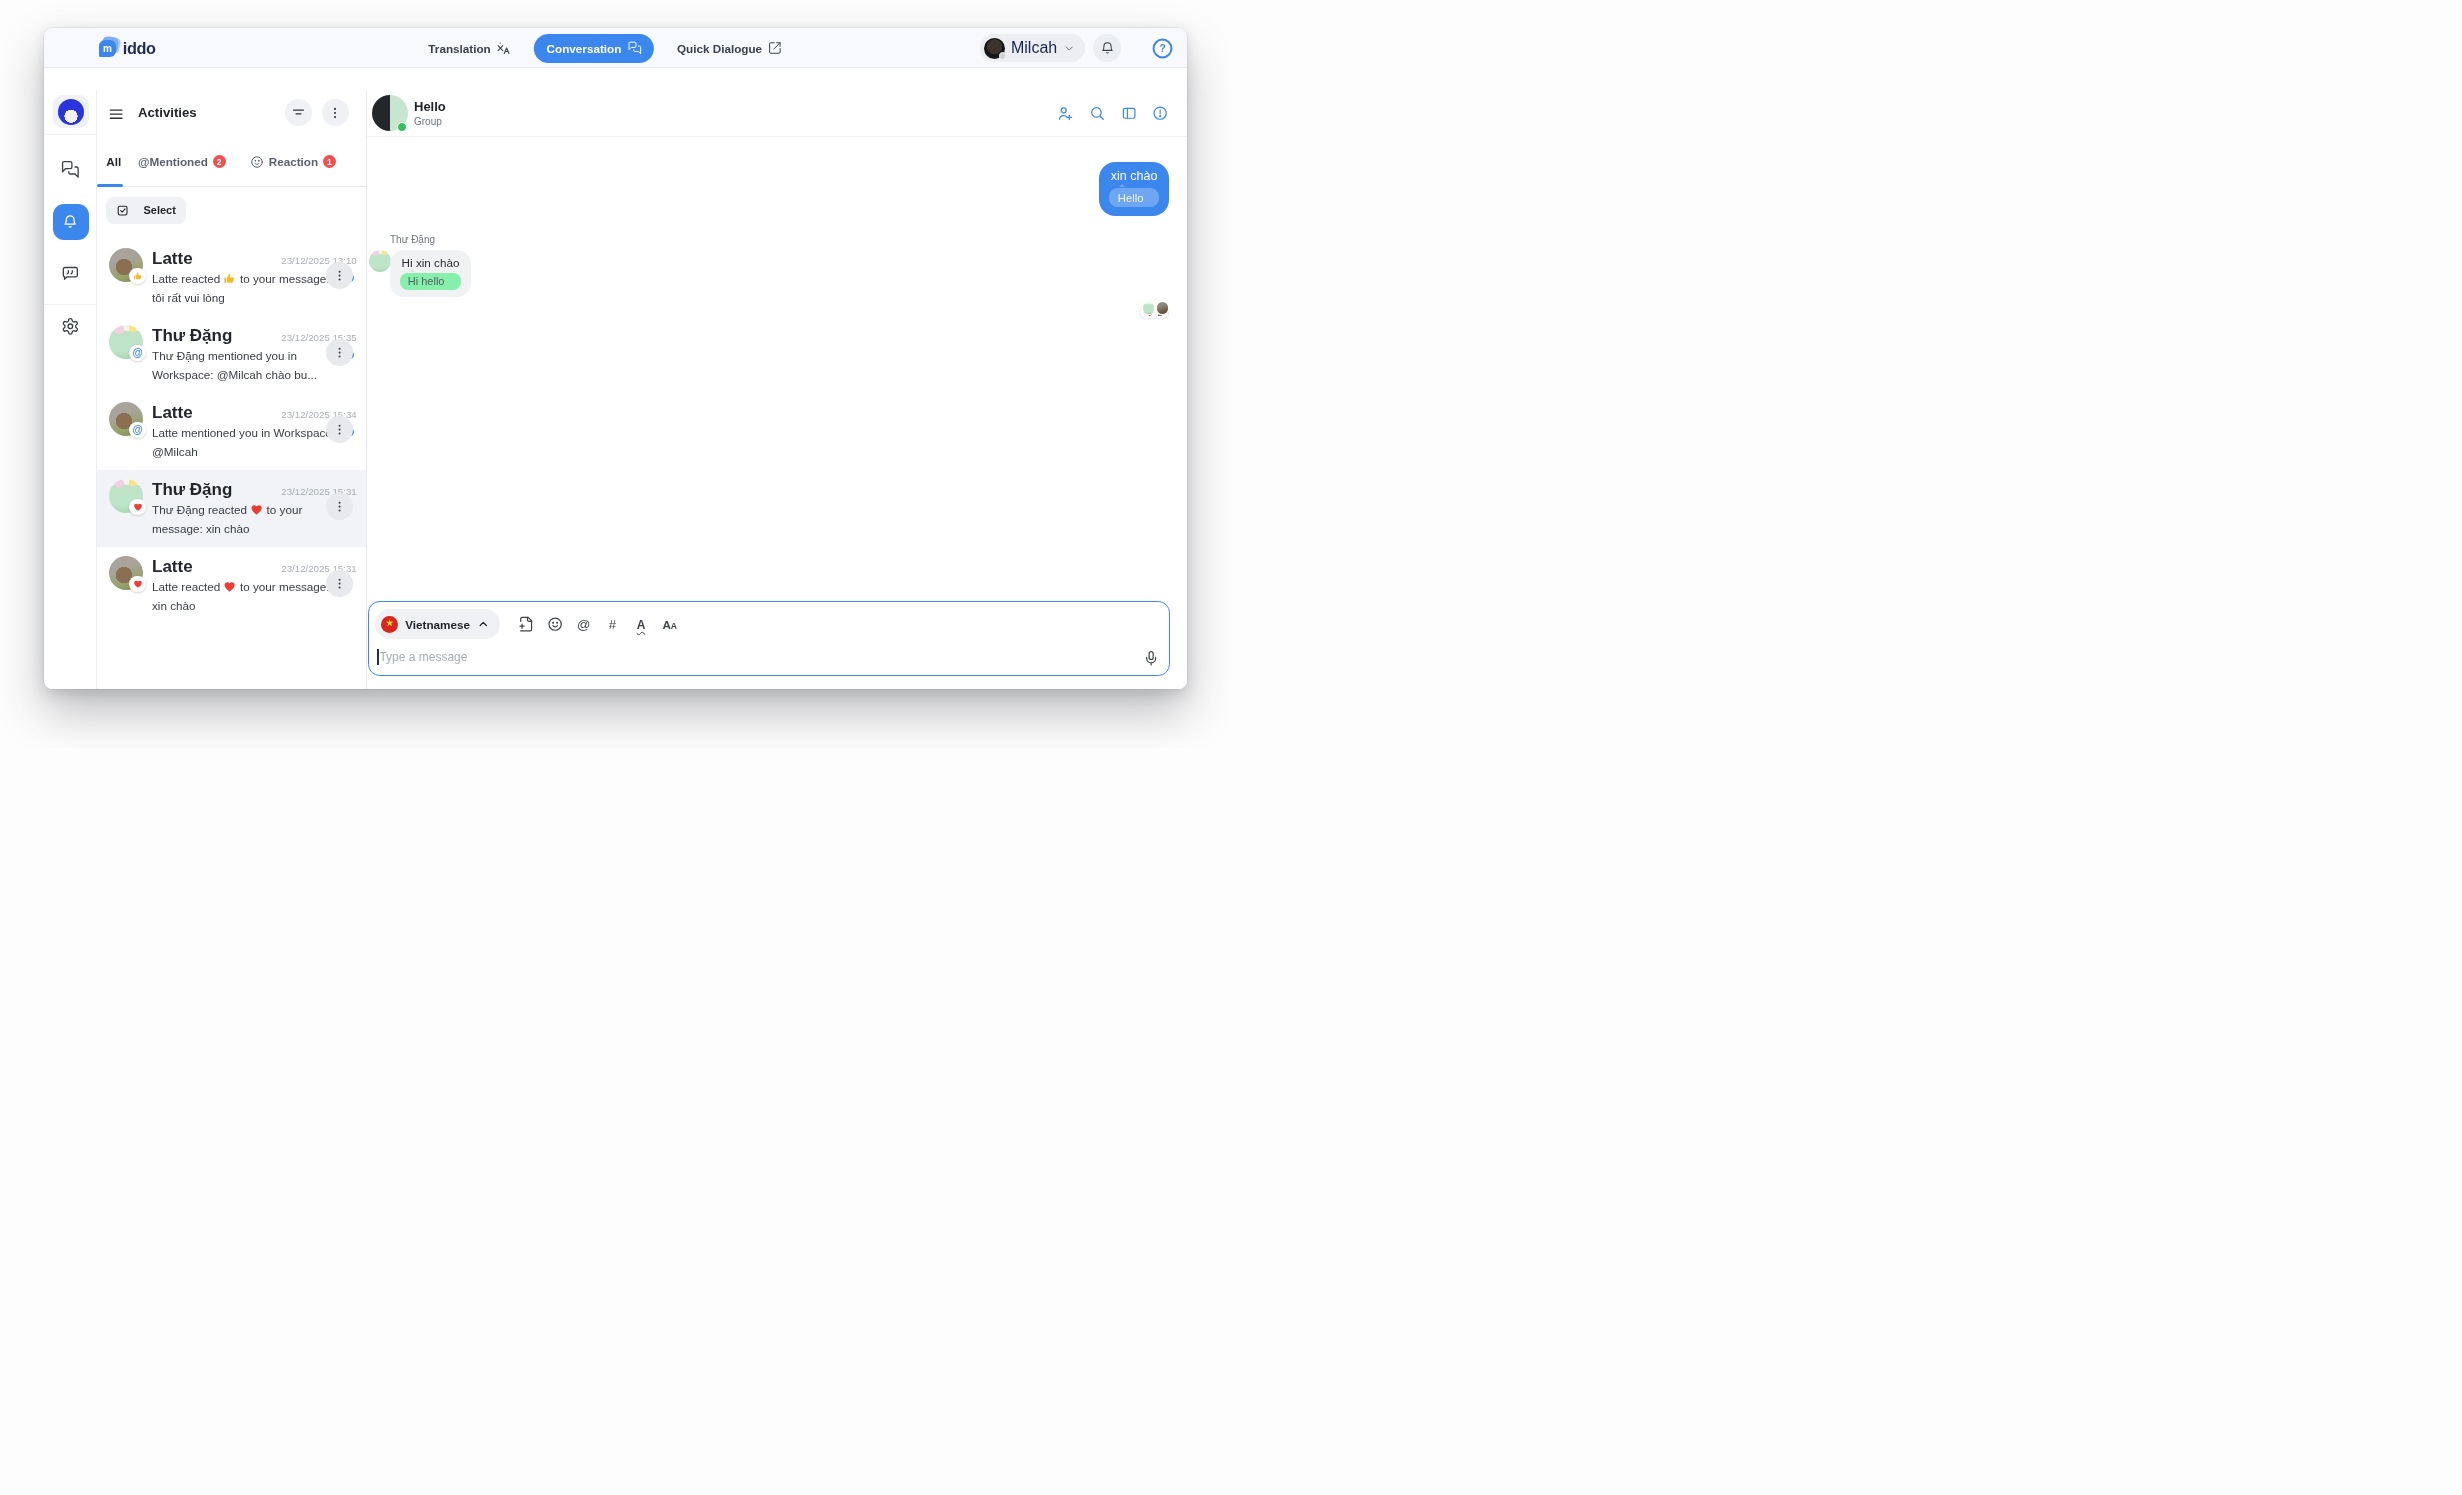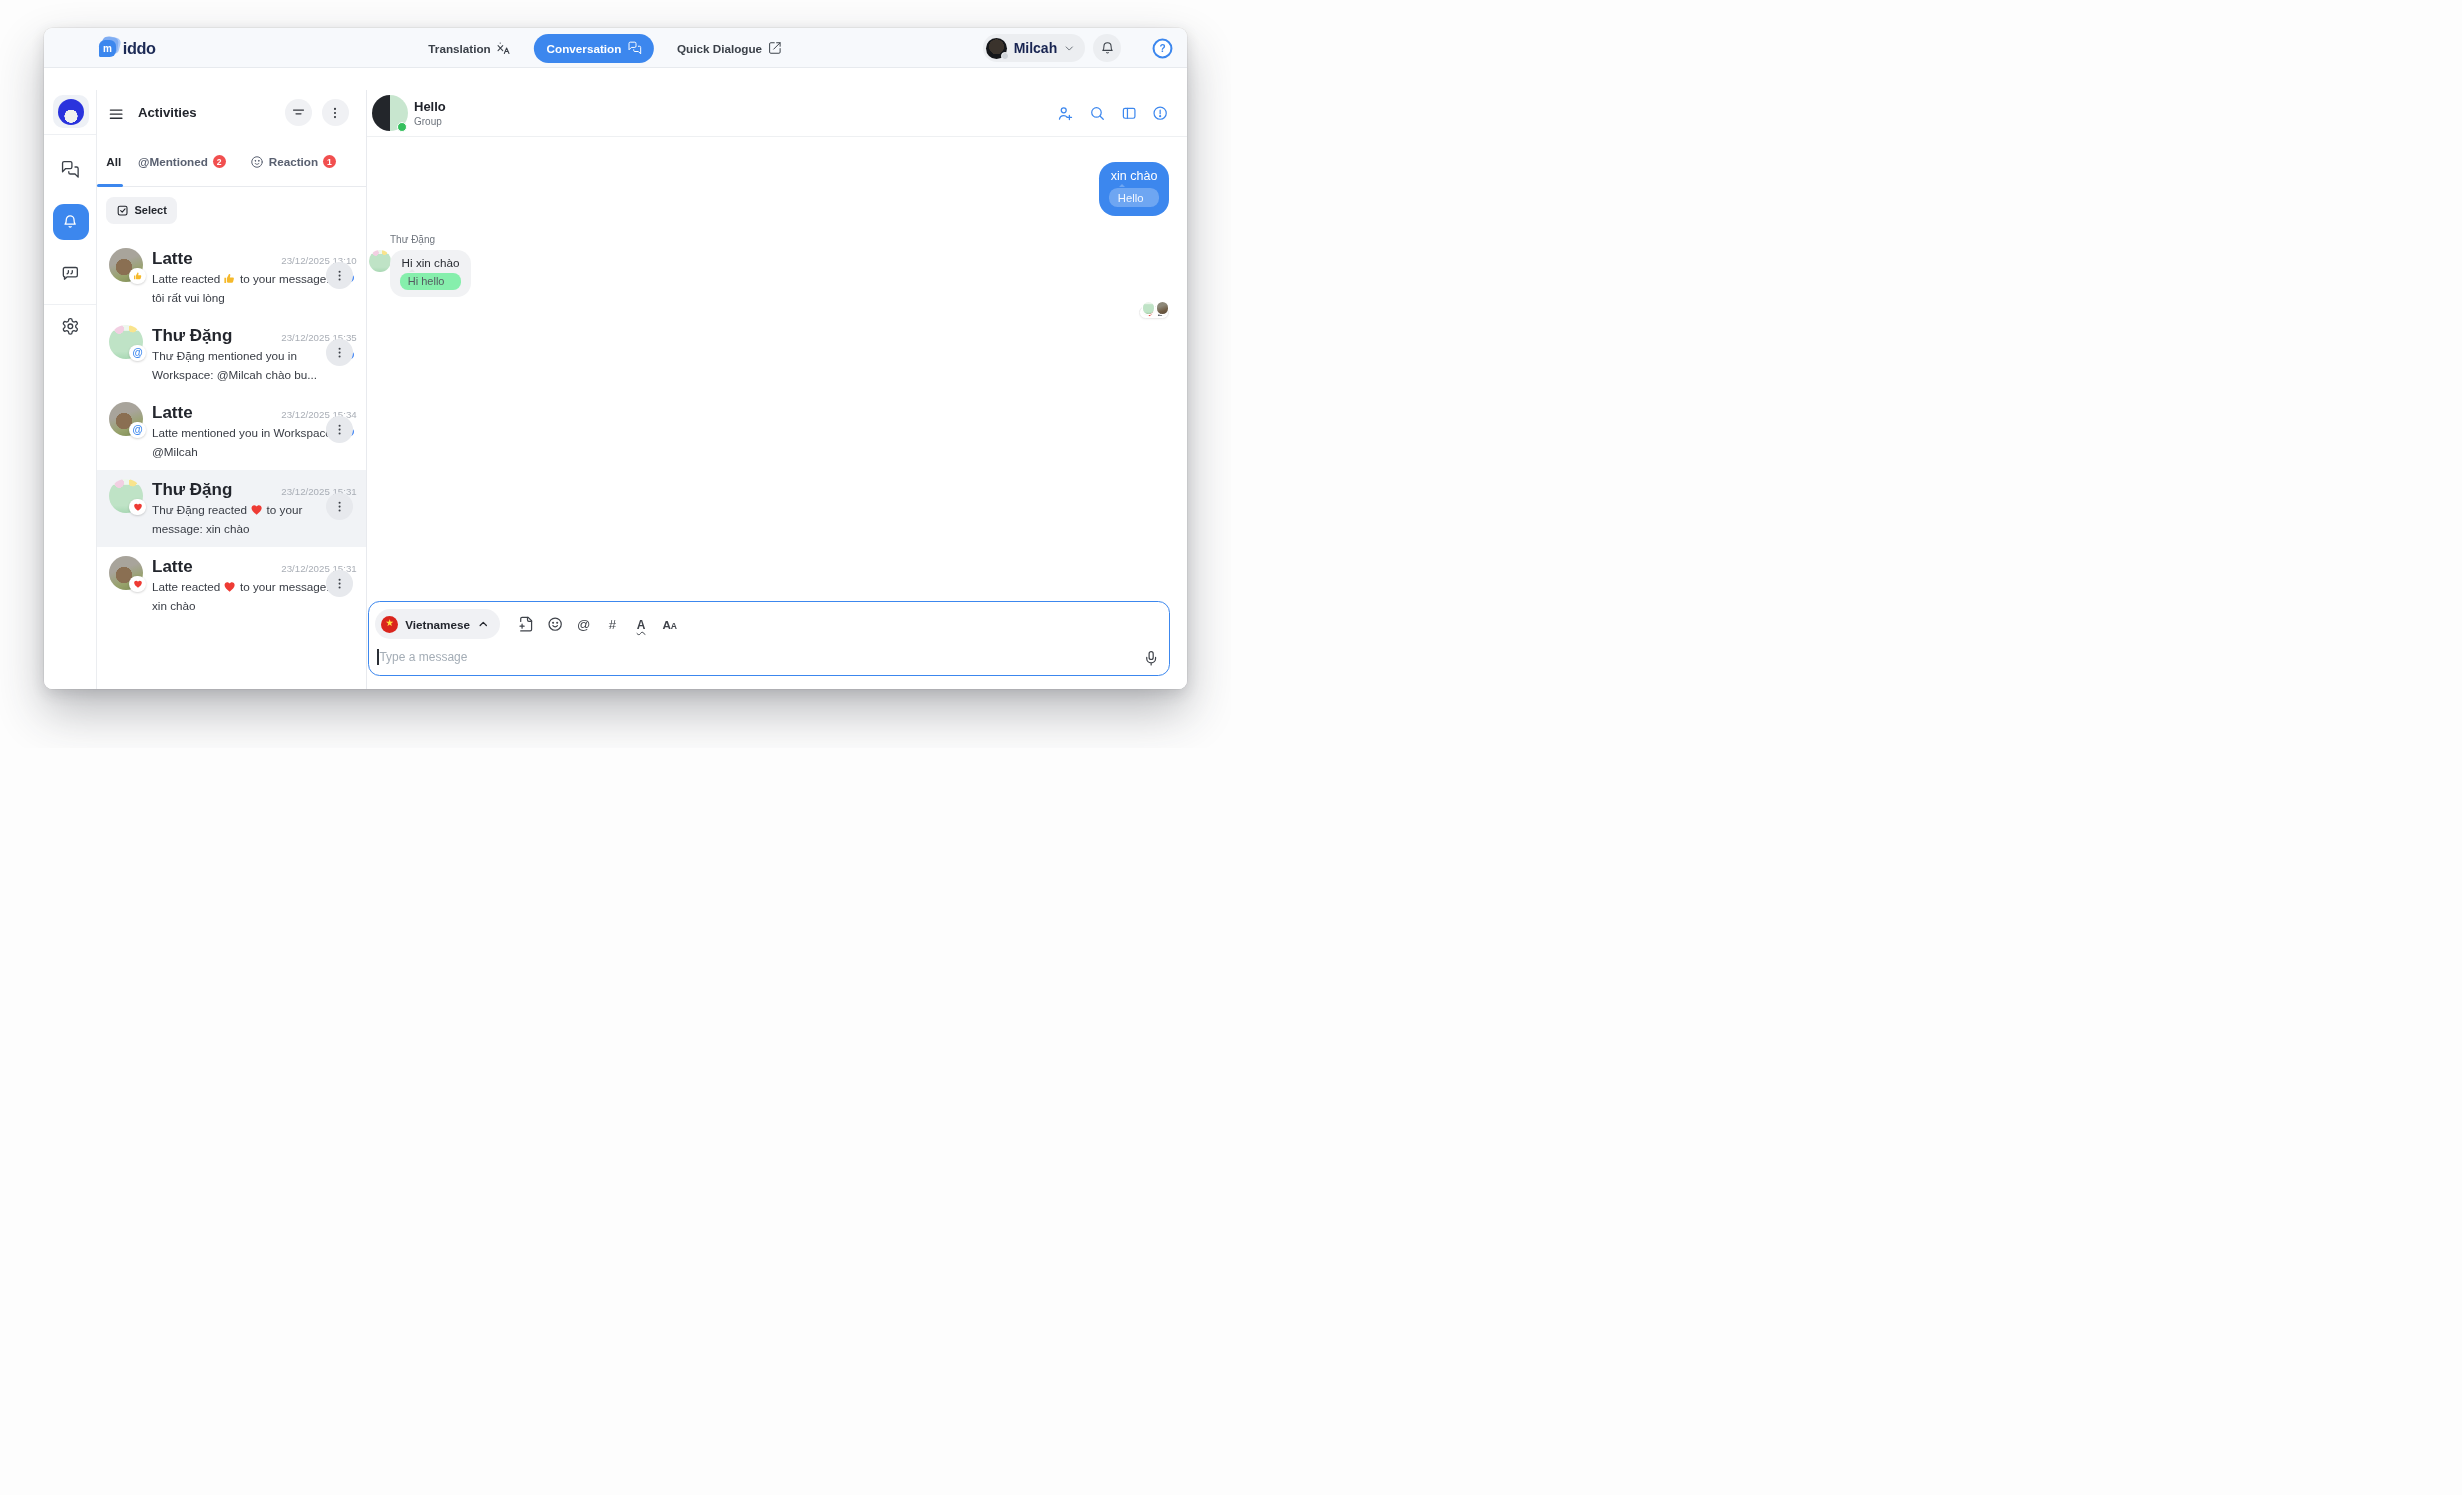--- a/index.html
+++ b/index.html
@@ -35,21 +35,21 @@
     display:flex;align-items:center;justify-content:center;color:#fff;font-size:10px;font-weight:800;}
   .logo-text{font-size:16.3px;font-weight:800;color:#1d2b56;letter-spacing:-0.4px;}
   .nav-center{position:absolute;left:50%;top:0;transform:translateX(-53%);height:40px;display:flex;align-items:center;gap:23px;}
   .nav-item{display:flex;align-items:center;gap:5.4px;font-size:11.7px;font-weight:600;color:#3b4149;cursor:pointer;}
   .nav-pill{background:var(--primary);color:#fff;height:29px;padding:0 12.5px;border-radius:15px;border:none;
     display:flex;align-items:center;gap:6.2px;font-size:11.7px;font-weight:600;font-family:inherit;cursor:pointer;}
   .nav-right{position:absolute;right:14px;top:0;height:40px;display:flex;align-items:center;}
   .user-chip{display:flex;align-items:center;gap:6.2px;background:var(--chip);height:28px;padding:0 9.3px 0 3.9px;border-radius:14px;cursor:pointer;}
   .user-av{position:relative;width:21px;height:21px;border-radius:50%;background:radial-gradient(circle at 50% 42%,#3a332c 0 46%,#15171a 47%);}
   .user-av i{position:absolute;right:-1.6px;bottom:-1.6px;width:7.8px;height:7.8px;border-radius:50%;background:#cfd3d8;border:1.6px solid #f0f1f4;}
-  .user-name{font-size:14px;font-weight:700;color:#182451;}
+  .user-name{font-size:16px;font-weight:400;color:#182451;}
   .round-btn{width:28px;height:28px;border-radius:50%;background:var(--chip);display:flex;align-items:center;justify-content:center;border:none;cursor:pointer;color:#3b4149;margin-left:7.8px;}
   .help-btn{margin-left:31px;width:21px;height:21px;border-radius:50%;background:transparent;border:none;cursor:pointer;display:flex;align-items:center;justify-content:center;color:var(--primary);}
 
   
   .main{position:absolute;left:0;top:62px;right:0;bottom:0;display:flex;}
   .rail{position:relative;width:53px;border-right:0.8px solid #ebedf0;background:#fff;}
   .rail-av-box{position:absolute;left:8.6px;top:5.4px;width:36px;height:33px;border-radius:10px;background:#eef1f6;display:flex;align-items:center;justify-content:center;cursor:pointer;}
   .rail-av{width:26px;height:26px;border-radius:50%;background:radial-gradient(circle at 50% 66%,#f1f2ee 0 30%,#2a33dd 31%);}
   .rail-div{position:absolute;left:0;right:0;height:0.8px;background:#eef0f3;}
   .rail-btn{position:absolute;left:0;width:53px;display:flex;justify-content:center;color:#3b4048;background:none;border:none;cursor:pointer;}
@@ -65,21 +65,21 @@
   .acts-hbtn.more{left:225px;}
   .tabs{position:absolute;left:0;top:47px;right:0;height:50px;border-bottom:0.8px solid var(--line);}
   .tab{position:absolute;top:0;height:49px;display:flex;align-items:center;gap:4.7px;font-size:11.7px;font-weight:600;color:#596070;cursor:pointer;}
   .tab-all{left:9.3px;color:var(--ink);font-weight:700;}
   .tab-underline{position:absolute;left:0;bottom:-0.8px;top:auto;height:2.7px;width:26px;background:var(--primary);border-radius:1.6px;}
   .tab-mentioned{left:41px;}
   .tab-reaction{left:153px;align-items:center;}
   .tab-badge{min-width:13.2px;height:13.2px;border-radius:7px;background:var(--badge-red);color:#fff;font-size:8.6px;font-weight:700;
     display:flex;align-items:center;justify-content:center;padding:0 3.1px;}
   .select-btn{position:absolute;left:9.3px;top:107px;height:26.5px;padding:0 10px;border-radius:7.8px;background:#f0f1f4;border:none;cursor:pointer;
-    display:flex;align-items:center;gap:5px;font-size:11px;font-weight:600;color:var(--ink);font-family:inherit;}
+    display:flex;align-items:center;gap:14px;font-size:11px;font-weight:600;color:var(--ink);font-family:inherit;}
   .act-list{position:absolute;left:0;top:149px;right:0;}
   .act-item{position:relative;height:77px;cursor:pointer;}
   .act-item.hl{background:#f1f3f6;}
   .act-avatar{position:absolute;left:11.7px;top:8.6px;width:34px;height:34px;border-radius:50%;}
   .av-latte{background:radial-gradient(circle at 44% 56%,#8a6f52 0 30%,rgba(0,0,0,0) 31%),linear-gradient(160deg,#a8a49b 0 38%,#97a26b 72%,#7e8c54);}
   .av-robot{background:radial-gradient(circle at 30% 12%,#f2cfe2 0 12%,rgba(0,0,0,0) 13%),radial-gradient(circle at 70% 10%,#f9e48d 0 10%,rgba(0,0,0,0) 11%),linear-gradient(180deg,#eef7ee 0 16%,#bfe3c6 17% 78%,#a9d8b4);}
   .act-badge{position:absolute;right:-3.1px;bottom:-2.3px;width:16.3px;height:16.3px;border-radius:50%;background:#fff;
     box-shadow:0 0.8px 2.3px rgba(0,0,0,.2);display:flex;align-items:center;justify-content:center;}
   .at-badge{color:var(--primary);font-weight:800;font-size:10.5px;line-height:1;}
   .act-top{position:absolute;left:55px;right:9.3px;top:10px;display:flex;align-items:baseline;justify-content:space-between;}

